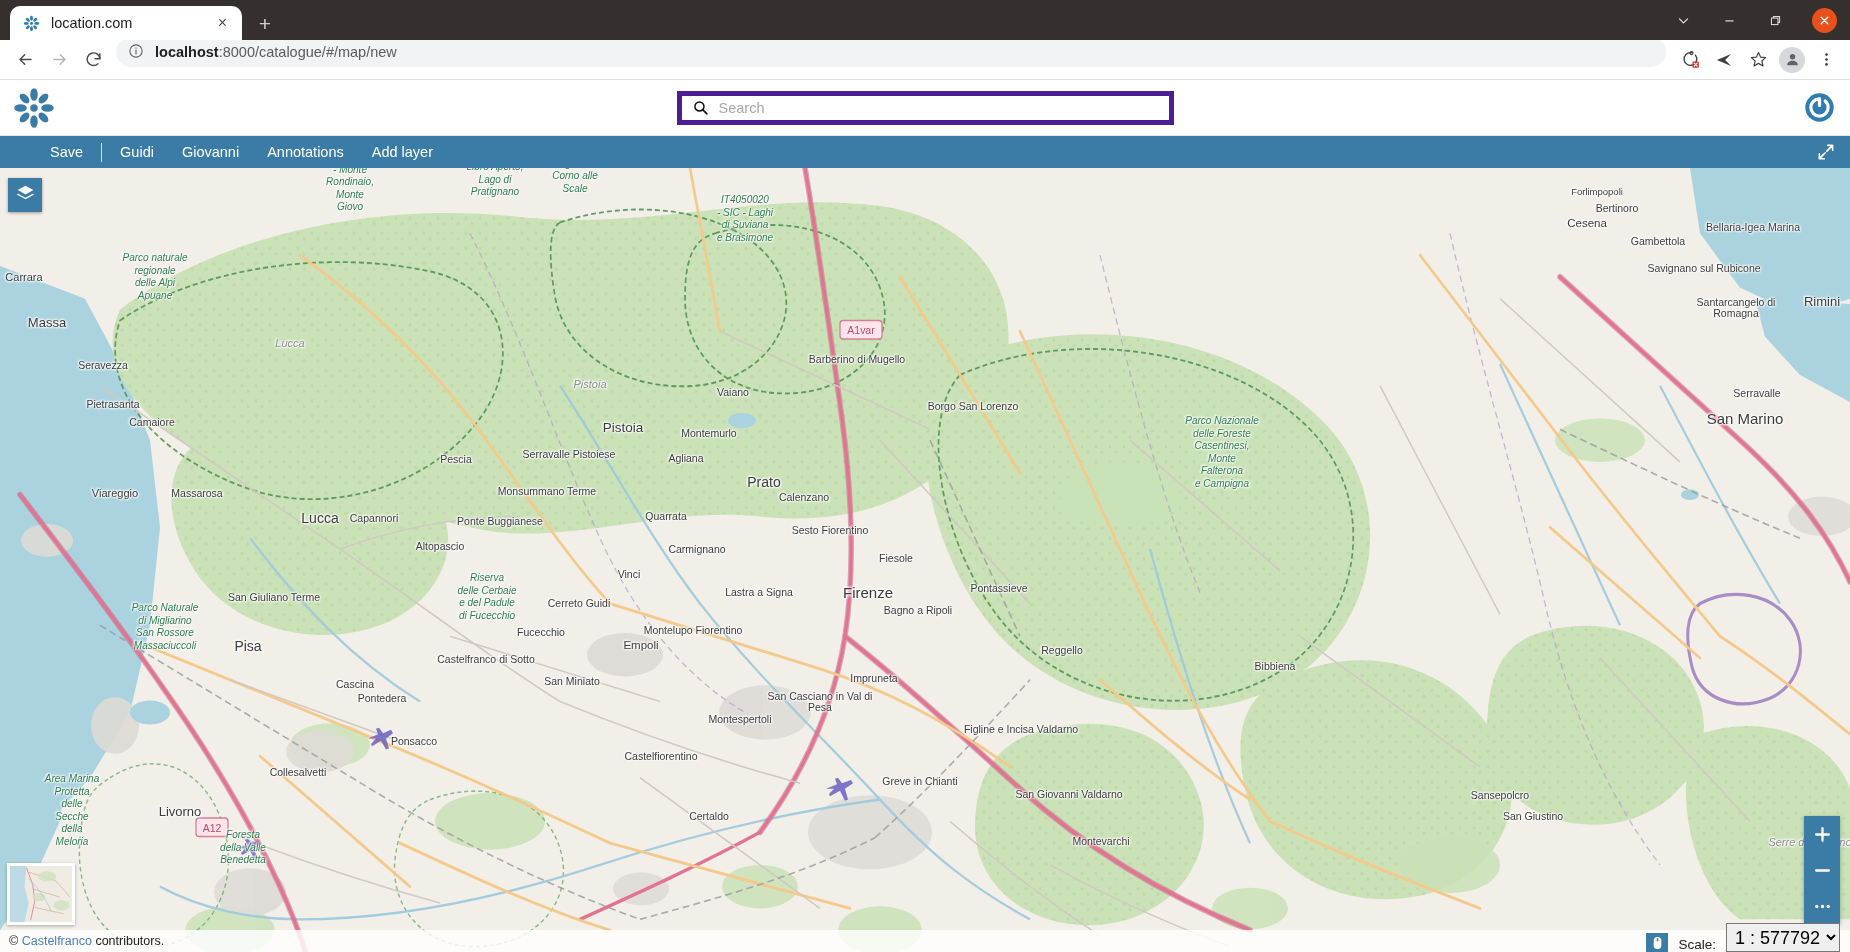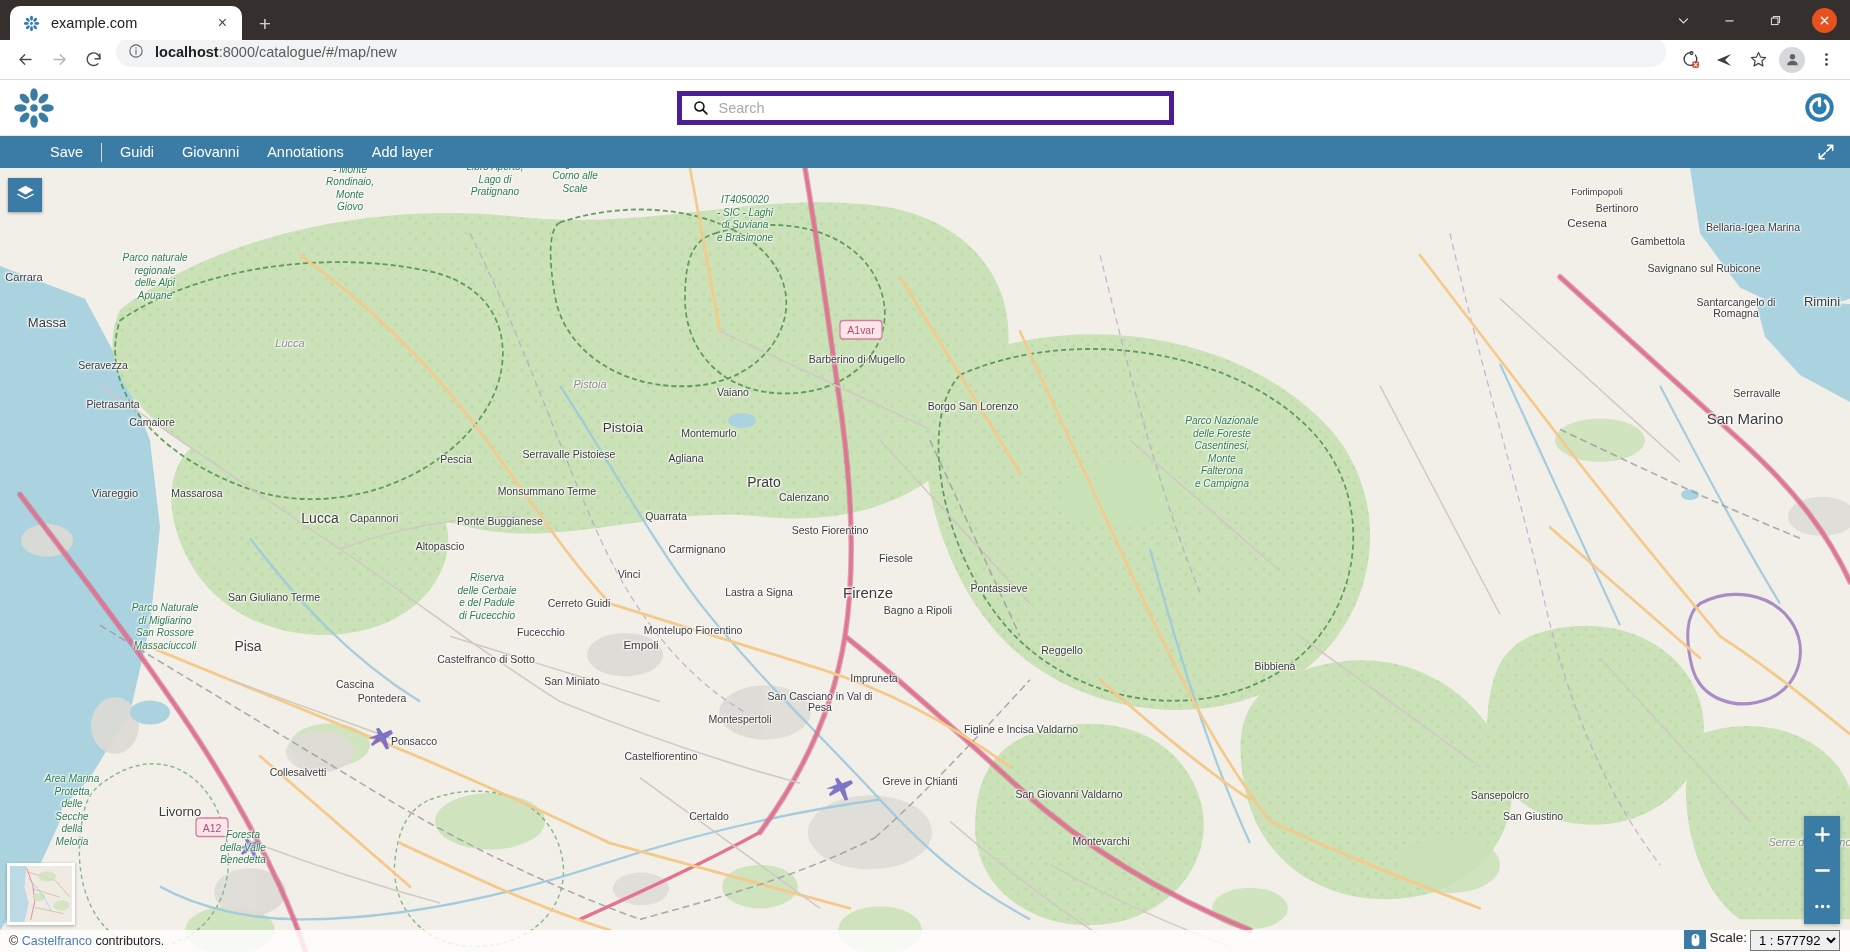--- a/index.html
+++ b/index.html
@@ -151,29 +151,29 @@
 
   .attribution {
     position: absolute; left: 0; bottom: 0; height: 22px; width: 100%;
     background: rgba(255,255,255,.82); display: flex; align-items: center;
     padding-left: 9px; font-size: 12.5px; color: #222;
   }
   .attribution a { color: #4a7ebb; text-decoration: none; }
 
   .scale-box {
     position: absolute; right: 10px; bottom: 0; height: 22px;
-    display: flex; align-items: flex-start; gap: 3px;
+    display: flex; align-items: flex-end; gap: 10px;
   }
   .mouse-ico {
     width: 22px; height: 19px; background: #3a7ca5; display: flex;
     align-items: center; justify-content: center; color: #fff;
   }
   .scale-label { font-size: 13.5px; color: #222; }
   .scale-select {
-    font-family: inherit; font-size: 13px; height: 21px;
+    font-family: inherit; font-size: 18px; height: 29px;
     border: 1px solid #767676; background: #efefef; color: #000;
     padding: 0 2px 0 4px;
   }
 
   
   .gn-footer {
     height: 37px; background: #ffffff; display: flex; align-items: center;
     justify-content: center; gap: 58px; flex: none;
   }
   .gn-footer a { font-size: 13.5px; color: #7ba7d7; text-decoration: none; }
@@ -193,21 +193,21 @@
             <ellipse cx="4.6" cy="12" rx="3.5" ry="2.1"></ellipse>
             <ellipse cx="19.4" cy="12" rx="3.5" ry="2.1"></ellipse>
             <ellipse cx="6.8" cy="6.8" rx="3.3" ry="2" transform="rotate(45 6.8 6.8)"></ellipse>
             <ellipse cx="17.2" cy="17.2" rx="3.3" ry="2" transform="rotate(45 17.2 17.2)"></ellipse>
             <ellipse cx="17.2" cy="6.8" rx="2" ry="3.3" transform="rotate(45 17.2 6.8)"></ellipse>
             <ellipse cx="6.8" cy="17.2" rx="2" ry="3.3" transform="rotate(45 6.8 17.2)"></ellipse>
             <circle cx="12" cy="12" r="2.1"></circle>
           </g>
         </svg>
       </span>
-      <span class="tab-title">example.com</span>
+      <span class="tab-title">location.com</span>
       <span class="tab-close">×</span>
     </div>
     <div class="newtab">+</div>
 
     <div class="winctl">
       <div class="winbtn">
         <svg width="13" height="13" viewBox="0 0 16 16">
             <path d="M3 6l5 5 5-5" stroke="#dcdcdc" stroke-width="1.6" fill="none" stroke-linecap="round"></path>
           </svg>
       </div>

